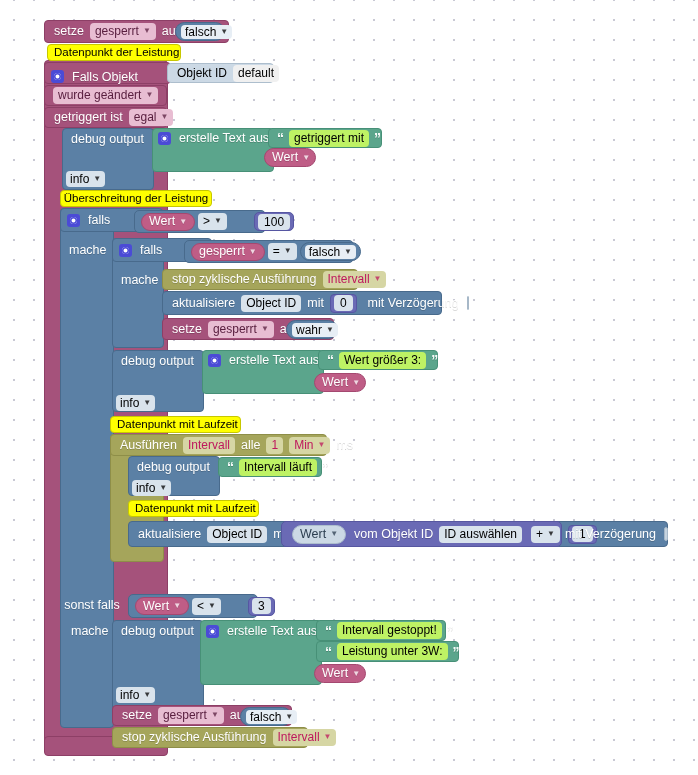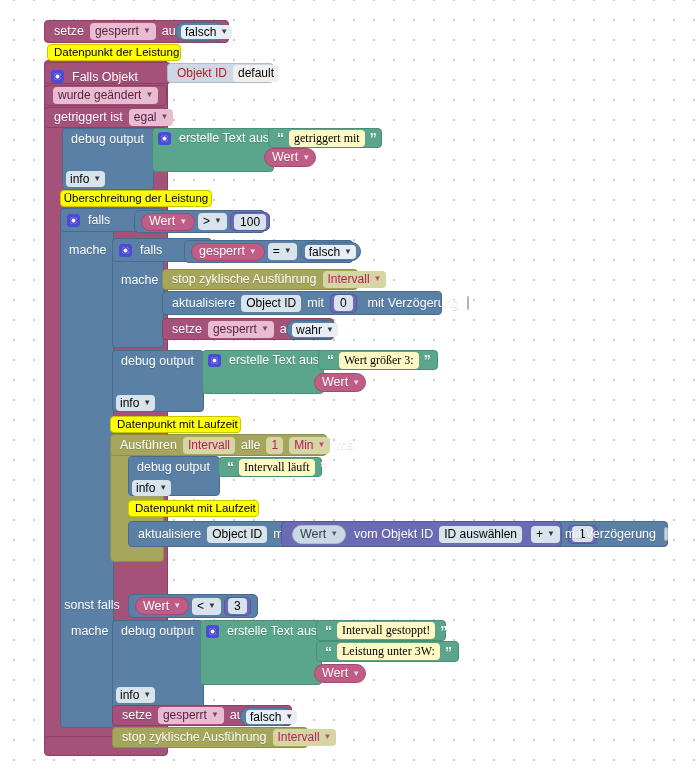--- a/index.html
+++ b/index.html
@@ -51,21 +51,21 @@
     margin:0 3px;
     font-size:12px;
     text-shadow:none;
     display:inline-flex;
     align-items:center;
     line-height:1;
   }
   .fld.dim   { background:#e7eef5; }
   .fld.light { background:#f0f0f0; }
   .fld.pale  { background:#d9e3ec; }
-  .fld.tealf { background:#fef9c3;font-family:Liberation Serif, serif; }
+  .fld.tealf { background:#bef264; }
   .fld.rosef { background:#e8bdd2; color:#5a2040; }
   .fld.olivef{ background:#d6d6a4; color:#be185d; }
   .caret { margin-left:4px; font-size:8px; opacity:.75; }
   .lbl   { padding:0 3px; }
   
   .gear {
     width:13px;height:13px;border-radius:3px;background:#4b4bd6;
     display:inline-flex;align-items:center;justify-content:center;
     margin-right:5px;flex:0 0 auto;
   }
@@ -75,21 +75,21 @@
   }
   .quote{ font-size:14px; font-weight:bold; padding:0 2px; opacity:.95;}
   .chk {
     width:12px;height:12px;border-radius:3px;background:#c6d4e0;
     border:1px solid #a7b8c8; margin-left:5px;
   }
   
   .pill { border-radius:12px; }
   .rose  { background:#bf5d86; border:1px solid #a44870; }
   .steel { background:#5b80a5; border:1px solid #486a8c; }
-  .lilac { background:#6a6ab5; border:1px solid #5656a2; }
+  .lilac { background:#6a6ab5; border:1px solid #5656a2;margin-left:24px; }
   .palec { background:#ccd9e5; color:#2c3e50; border:1px solid #adbecd; text-shadow:none;}
 </style>
 </head>
 <body>
 
 <div id="canvas">
 
   <div class="blk c-maroon" style="left:44px; top:60px; width:124px; height:692px; border-radius:4px 4px 4px 4px; padding:0; display:block;"></div>
   <div class="blk c-maroon" style="left:44px; top:736px; width:124px; height:20px; padding:0; display:block;"></div>
 
@@ -110,21 +110,21 @@
 
   <div class="blk c-yellow" style="left:47px; top:44px; width:134px; height:17px; font-size:11.5px;">
     <span>Datenpunkt der Leistung</span>
   </div>
 
   <div class="blk c-maroon" style="left:44px; top:62px; width:127px; height:22px;align-items:flex-end;">
     <span class="gear"></span>
     <span class="lbl">Falls Objekt</span>
   </div>
   <div class="blk palec" style="left:167px; top:63px; width:107px; height:20px; border-radius:4px;">
-    <span class="lbl" style="color:#b91c1c;text-shadow:none;font-size:12px;">Objekt ID</span>
+    <span class="lbl" style="color:#000000;text-shadow:none;font-size:12px;">Objekt ID</span>
     <span class="fld light">
         <span>default</span>
       </span>
   </div>
 
   <div class="blk c-maroon" style="left:44px; top:85px; width:123px; height:21px;">
     <span class="fld rosef" style="margin-left:2px;">
       <span>wurde geändert</span>
         <span class="caret">▼</span>
     </span>

